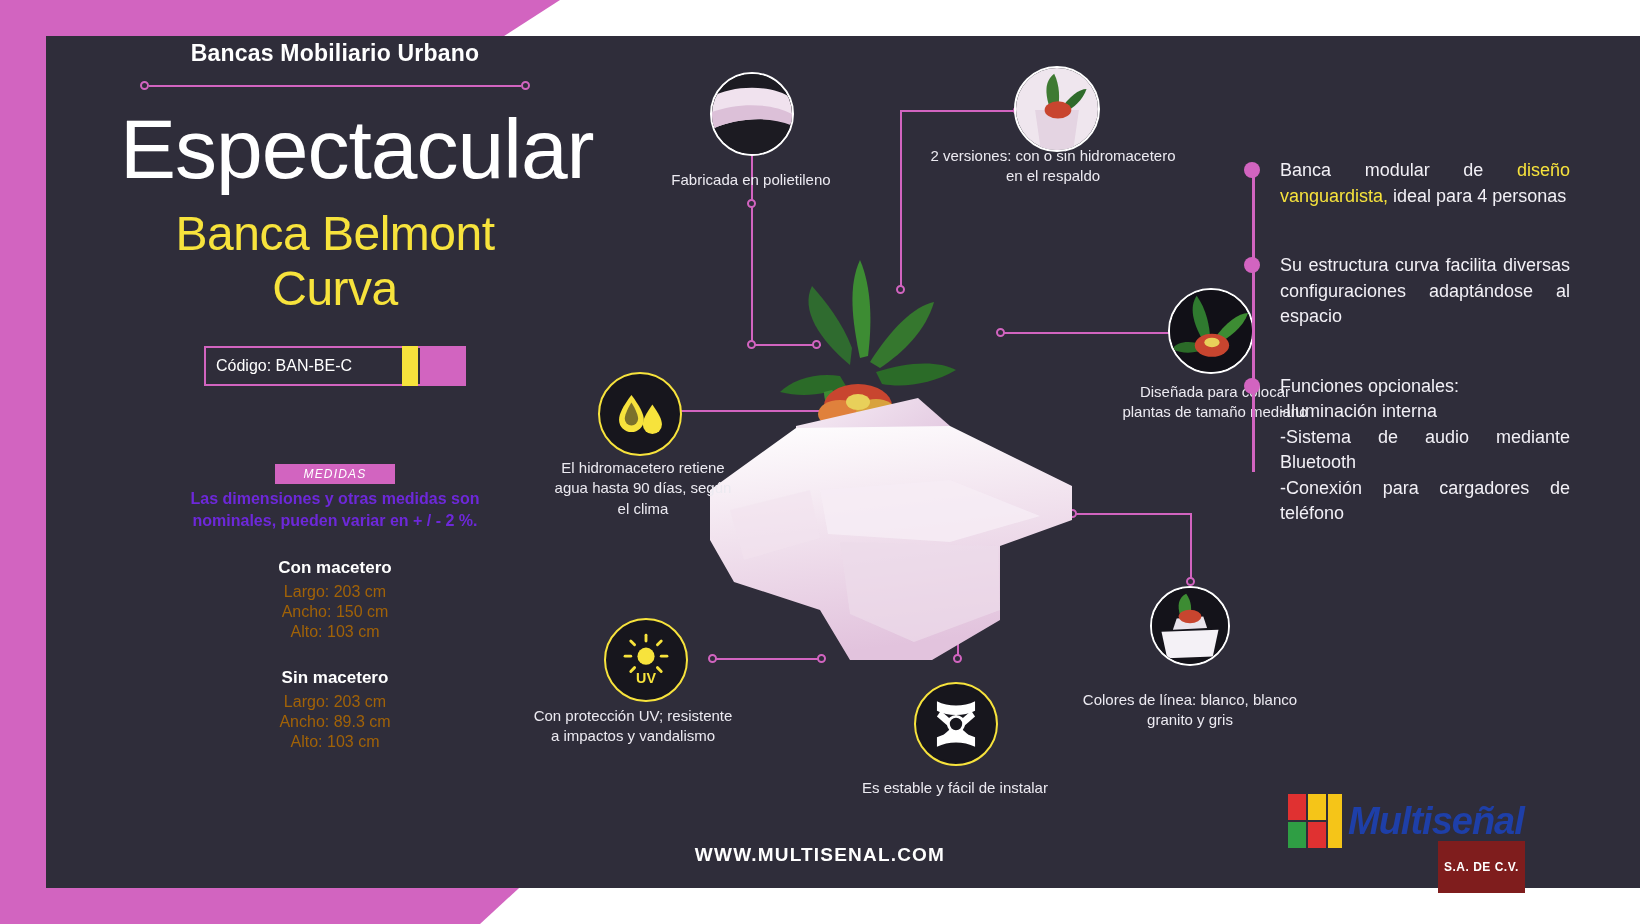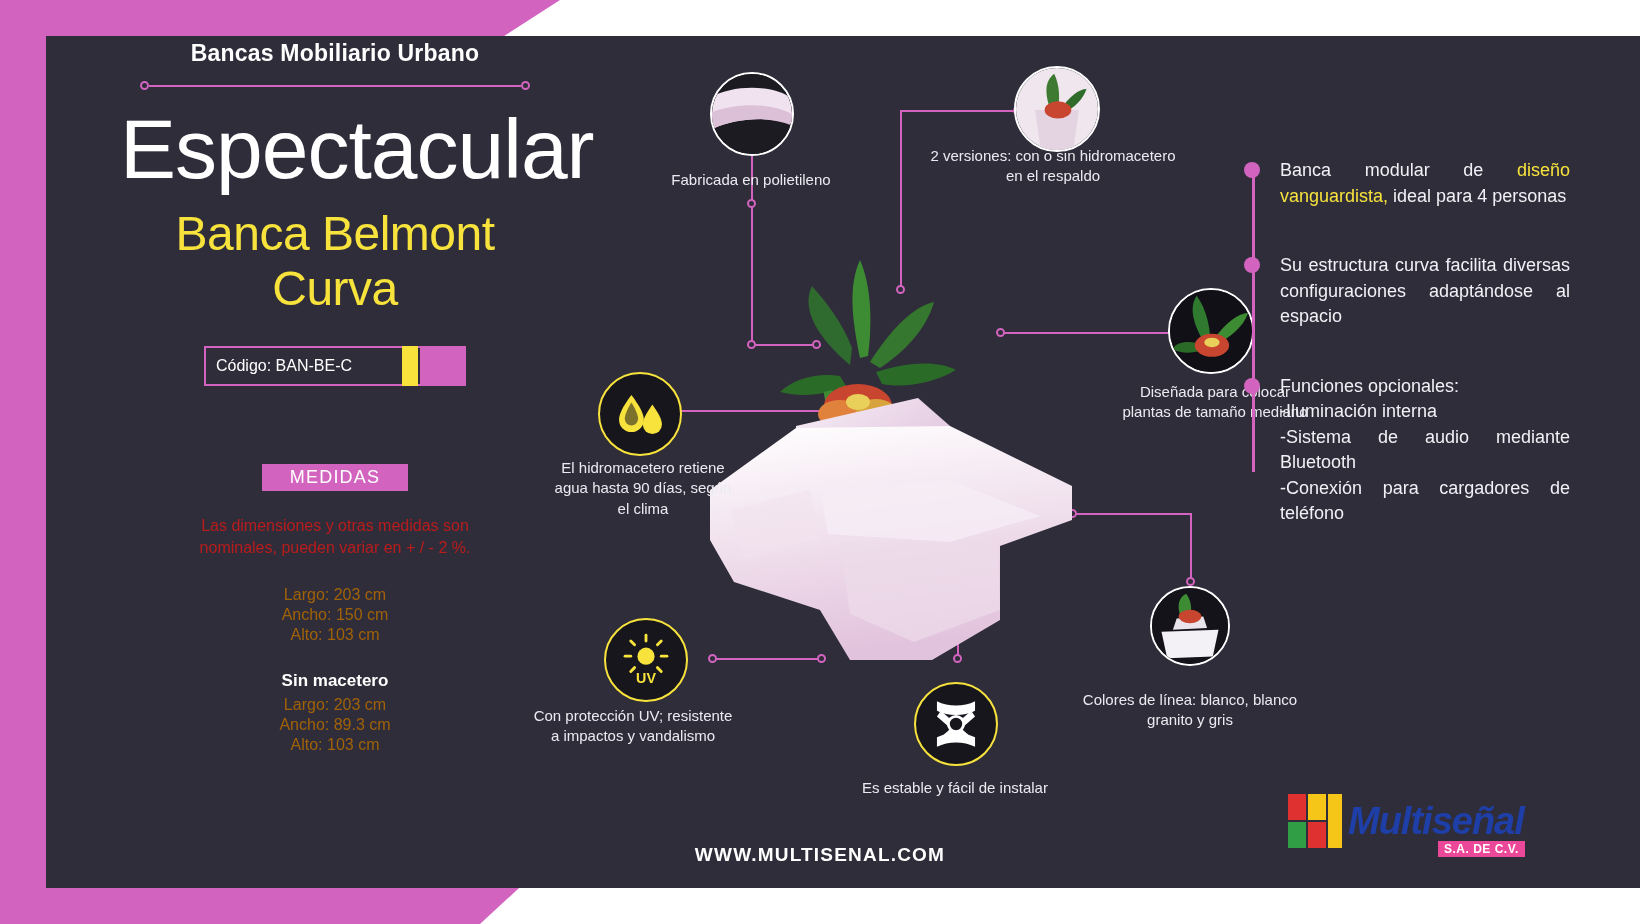--- a/index.html
+++ b/index.html
@@ -82,25 +82,25 @@
     width: 16px; background: #f7e33c;
   }
   .code-mag {
     position: absolute; right: -2px; top: -2px; bottom: -2px;
     width: 46px; background: #d264c0;
   }
 
   .measures { margin-top: 78px; text-align: center; }
   .measures-badge {
     display: inline-block; background: #d264c0; color: #ffffff;
-    font-size: 18px; letter-spacing: 1.2px; padding: 3px 28px;
+    font-size: 12px; letter-spacing: 1.2px; padding: 3px 28px; font-style: italic;
   }
   .measures-note {
-    margin-top: 24px; color: #b91c1c; font-size: 16px; line-height: 1.35;
-    width: 300px; margin-left: auto; margin-right: auto;
+    margin-top: 4px; color: #6d28d9; font-size: 16px; line-height: 1.35;
+    width: 300px; margin-left: auto; margin-right: auto; font-weight: bold;
   }
   .measure-group { margin-top: 26px; color: #ffffff; }
   .measure-group h4 { font-size: 17px; font-weight: bold; margin-bottom: 4px; }
   .measure-group p { font-size: 16px; line-height: 1.25; color: #a16207; }
 
   
   .bench-wrap { position: absolute; left: 700px; top: 190px; width: 420px; height: 470px; }
 
   
   .bubble {
@@ -156,21 +156,21 @@
   
   .logo { position: absolute; right: 82px; bottom: 58px; width: 270px; height: 72px; }
   .logo-word {
     position: absolute; left: 60px; top: 6px;
     font-size: 38px; font-weight: bold; font-style: italic; color: #1e3fa8;
     letter-spacing: -1px;
   }
   .logo-sub {
     position: absolute; left: 150px; top: 47px;
     font-size: 12px; font-weight: bold; color: #ffffff;
-    background: #ec4899; padding: 1px 6px; letter-spacing: .5px;
+    background: #7f1d1d; padding: 19px 6px; letter-spacing: .5px;
   }
   .logo-blocks { position: absolute; left: 0; top: 0; width: 56px; height: 62px; }
   .lb { position: absolute; }
 </style>
 </head>
 <body>
 
 <div id="stage">
 
   <div class="magenta-shape mag-left"></div>
@@ -193,20 +193,21 @@
       <span class="code-text">Código: BAN-BE-C</span>
       <span class="code-yellow"></span>
       <span class="code-mag"></span>
     </div>
 
     <div class="measures">
       <div class="measures-badge">MEDIDAS</div>
       <div class="measures-note">Las dimensiones y otras medidas son nominales, pueden variar en + / - 2 %.</div>
 
       <div class="measure-group">
+        <h4>Con macetero</h4>
         <p>Largo: 203 cm</p>
         <p>Ancho: 150 cm</p>
         <p>Alto: 103 cm</p>
       </div>
 
       <div class="measure-group">
         <h4>Sin macetero</h4>
         <p>Largo: 203 cm</p>
         <p>Ancho: 89.3 cm</p>
         <p>Alto: 103 cm</p>

